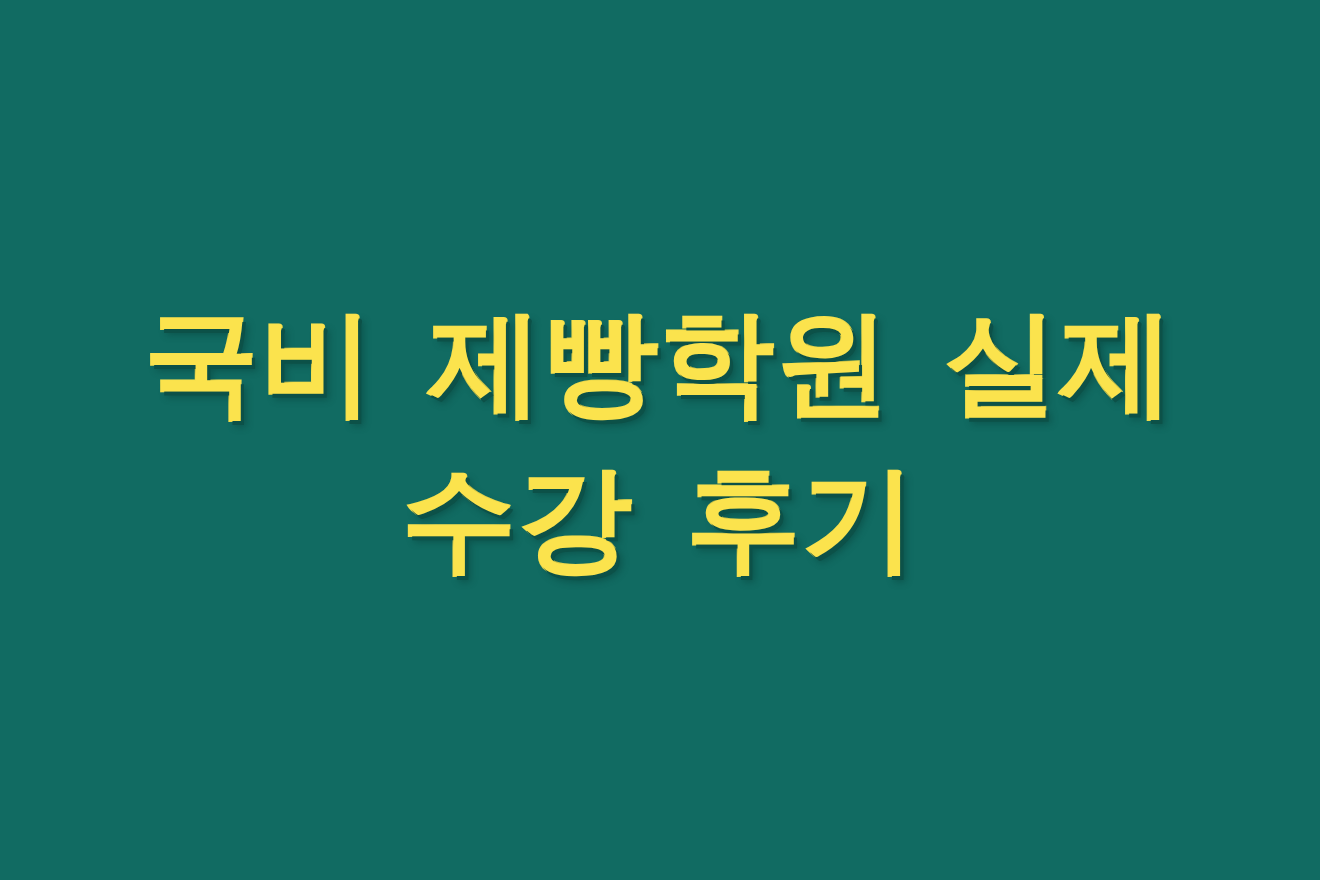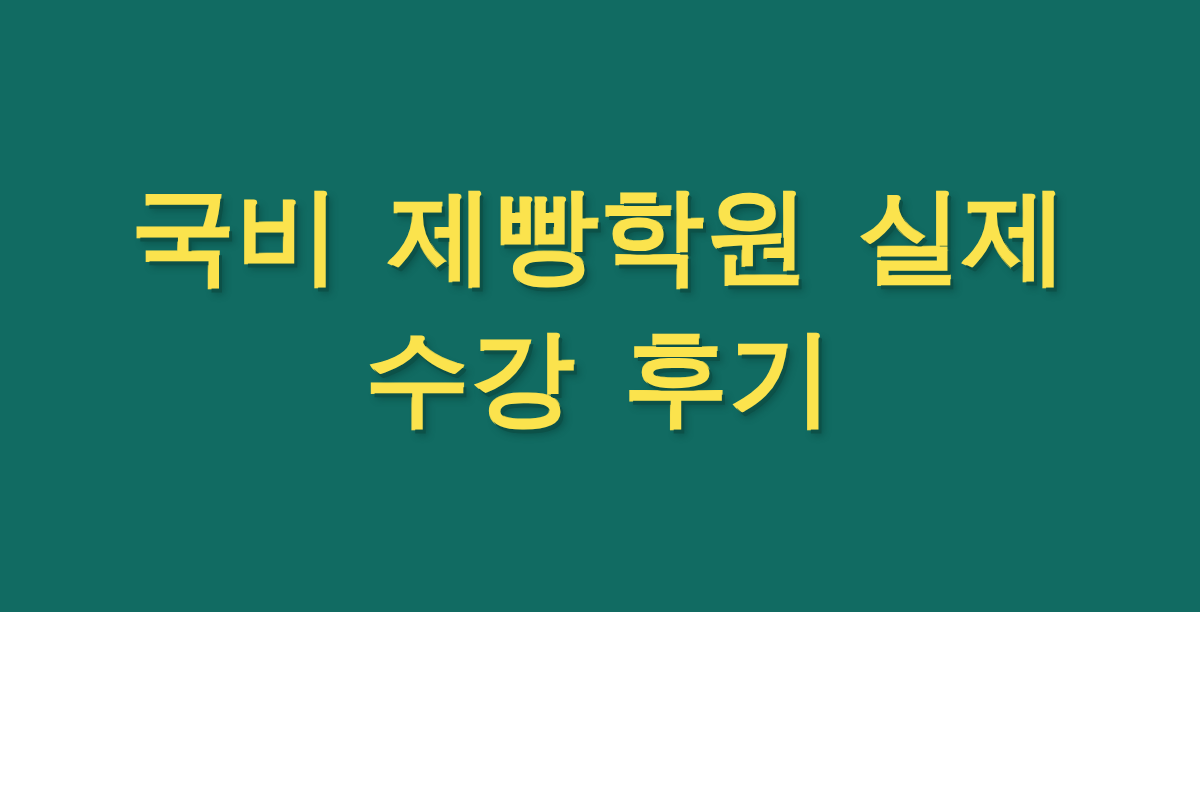--- a/index.html
+++ b/index.html
@@ -45,17 +45,17 @@
     paint-order: stroke fill;
 
     text-rendering: optimizeLegibility;
     white-space: normal;
     overflow-wrap: break-word;
   }
 </style>
 </head>
 <body>
 
-<div id="banner-canvas" style="background: rgb(17, 107, 98); width: 1200px; height: 612px;">
+<div id="banner-canvas" style="background: rgb(17, 107, 98); width: 1200px; height: 800px;">
 
   <h1 id="headline" style="color: rgb(251, 227, 77); font-size: 104px; line-height: 142px; text-align: center; text-shadow: rgb(12, 81, 72) 3px 4px 0px, rgba(6, 60, 53, 0.45) 5px 6px 7px;">국비 제빵학원 실제 수강 후기</h1>
 
 </div>
 
 </body></html>

